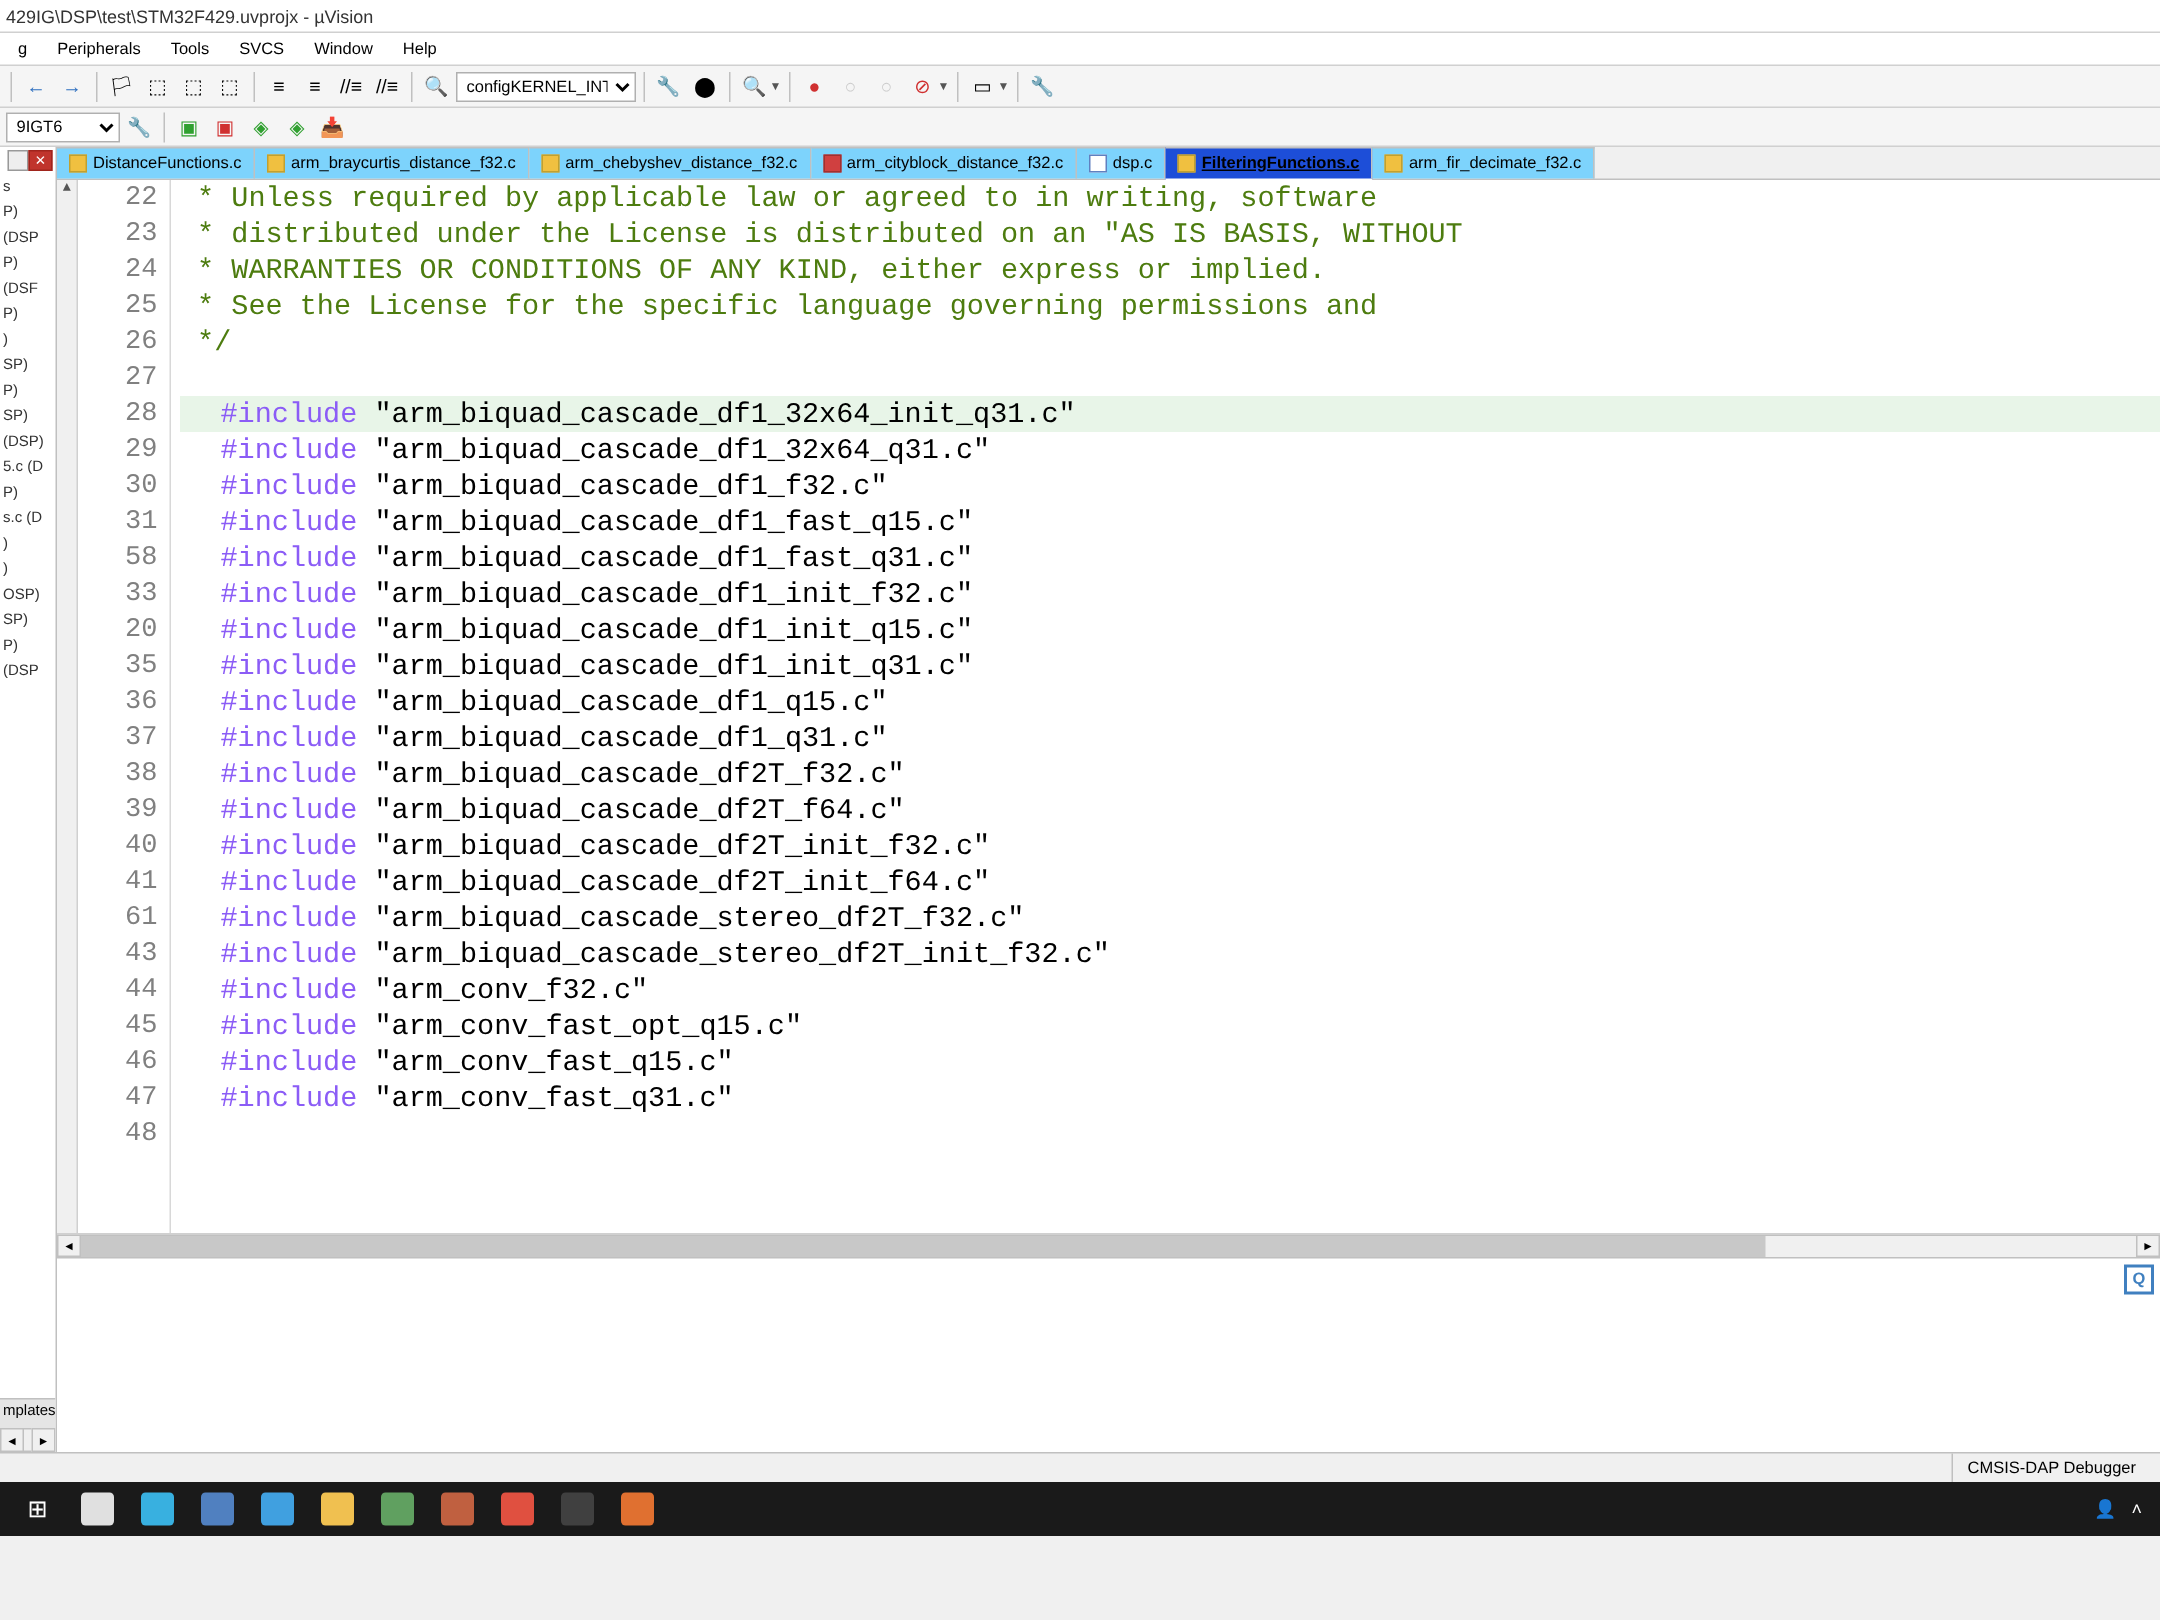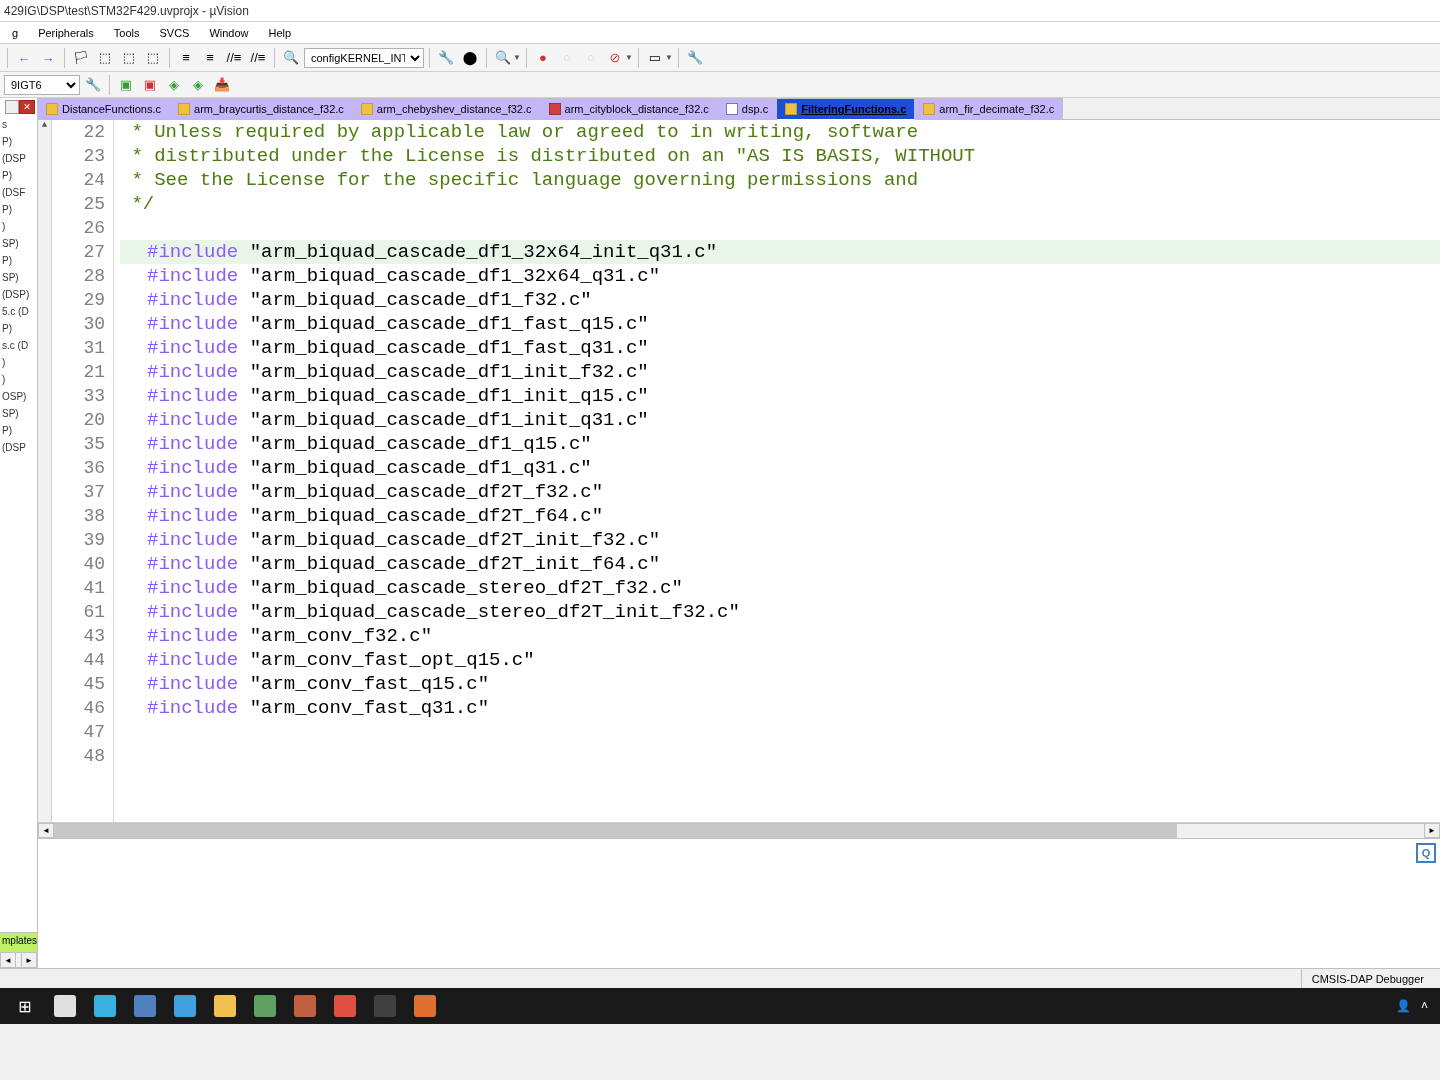--- a/index.html
+++ b/index.html
@@ -28,28 +28,28 @@
     
     .sidebar { width: 38px; background: #fff; border-right: 1px solid #c0c0c0; position: relative; overflow: hidden; }
     .sidebar-close { background: #c0342c; color: #fff; width: 16px; height: 14px; font-size: 9px; display: flex; align-items: center; justify-content: center; position: absolute; right: 2px; top: 2px; border: 1px solid #a0241c; }
     .sidebar-tool { position: absolute; right: 18px; top: 2px; width: 14px; height: 14px; border: 1px solid #999; background: #eee; }
     .tree-items { margin-top: 18px; font-size: 10px; color: #333; line-height: 17px; overflow: hidden; white-space: nowrap; }
     .tree-item { padding-left: 2px; overflow: hidden; text-overflow: clip; }
     .tree-scroll { position: absolute; bottom: 0; left: 0; right: 0; height: 16px; display: flex; background: #f0f0f0; }
     .tree-scroll-arrow { width: 16px; border: 1px solid #c0c0c0; font-size: 8px; display: flex; align-items: center; justify-content: center; }
     .tree-scroll-track { flex: 1; border-top: 1px solid #c0c0c0; border-bottom: 1px solid #c0c0c0; }
     
-    .sidebar-tabs { position: absolute; bottom: 16px; left: 0; right: 0; height: 20px; background: #bef264; border-top: 1px solid #c0c0c0; font-size: 10px; padding: 2px; overflow: hidden; }
+    .sidebar-tabs { position: absolute; bottom: 16px; left: 0; right: 0; height: 20px; background: #e5e5e5; border-top: 1px solid #c0c0c0; font-size: 10px; padding: 2px; overflow: hidden; }
     
     
     .editor-area { flex: 1; display: flex; flex-direction: column; background: #fff; }
     
     
     .tabs { height: 22px; background: #f0f0f0; display: flex; border-bottom: 1px solid #c0c0c0; }
-    .tab { display: flex; align-items: center; padding: 0 8px; border-right: 1px solid #c0c0c0; border-top: 1px solid #c0c0c0; background: #c4b5fd; font-size: 11px; gap: 4px; cursor: pointer; white-space: nowrap; }
+    .tab { display: flex; align-items: center; padding: 0 8px; border-right: 1px solid #c0c0c0; border-top: 1px solid #c0c0c0; background: #7dd3fc; font-size: 11px; gap: 4px; cursor: pointer; white-space: nowrap; }
     .tab.active { background: #1d4ed8; font-weight: bold; border-bottom: 1px solid #fff; margin-bottom: -1px; }
     .tab-icon { width: 12px; height: 12px; }
     .tab-icon.yellow { background: #f0c040; border: 1px solid #c0a030; }
     .tab-icon.red { background: #d04040; border: 1px solid #a03030; }
     .tab-icon.blue { background: #fff; border: 1px solid #6080c0; }
     
     
     .code-editor { flex: 1; display: flex; font-family: "Courier New", monospace; font-size: 19px; overflow: hidden; position: relative; }
     .scroll-indicator { width: 14px; background: #f0f0f0; border-right: 1px solid #d0d0d0; }
     .scroll-up { font-size: 9px; text-align: center; color: #555; }
@@ -235,41 +235,42 @@
           <div>22</div>
           <div>23</div>
           <div>24</div>
           <div>25</div>
           <div>26</div>
           <div>27</div>
           <div>28</div>
           <div>29</div>
           <div>30</div>
           <div>31</div>
-          <div>21</div>
+          <div>58</div>
           <div>33</div>
           <div>20</div>
           <div>35</div>
           <div>36</div>
           <div>37</div>
           <div>38</div>
           <div>39</div>
           <div>40</div>
           <div>41</div>
           <div>61</div>
           <div>43</div>
           <div>44</div>
           <div>45</div>
           <div>46</div>
           <div>47</div>
           <div>48</div>
         </div>
       <div class="code-lines" id="codelines">
           <div class="line"><span class="comment"> * Unless required by applicable law or agreed to in writing, software</span></div>
           <div class="line"><span class="comment"> * distributed under the License is distributed on an "AS IS BASIS, WITHOUT</span></div>
+          <div class="line"><span class="comment"> * WARRANTIES OR CONDITIONS OF ANY KIND, either express or implied.</span></div>
           <div class="line"><span class="comment"> * See the License for the specific language governing permissions and</span></div>
           <div class="line"><span class="comment"> */</span></div>
           <div class="line"></div>
           <div class="line highlighted"><span class="preproc">#include</span> <span class="string">"arm_biquad_cascade_df1_32x64_init_q31.c"</span></div>
           <div class="line"><span class="preproc">#include</span> <span class="string">"arm_biquad_cascade_df1_32x64_q31.c"</span></div>
           <div class="line"><span class="preproc">#include</span> <span class="string">"arm_biquad_cascade_df1_f32.c"</span></div>
           <div class="line"><span class="preproc">#include</span> <span class="string">"arm_biquad_cascade_df1_fast_q15.c"</span></div>
           <div class="line"><span class="preproc">#include</span> <span class="string">"arm_biquad_cascade_df1_fast_q31.c"</span></div>
           <div class="line"><span class="preproc">#include</span> <span class="string">"arm_biquad_cascade_df1_init_f32.c"</span></div>
           <div class="line"><span class="preproc">#include</span> <span class="string">"arm_biquad_cascade_df1_init_q15.c"</span></div>

